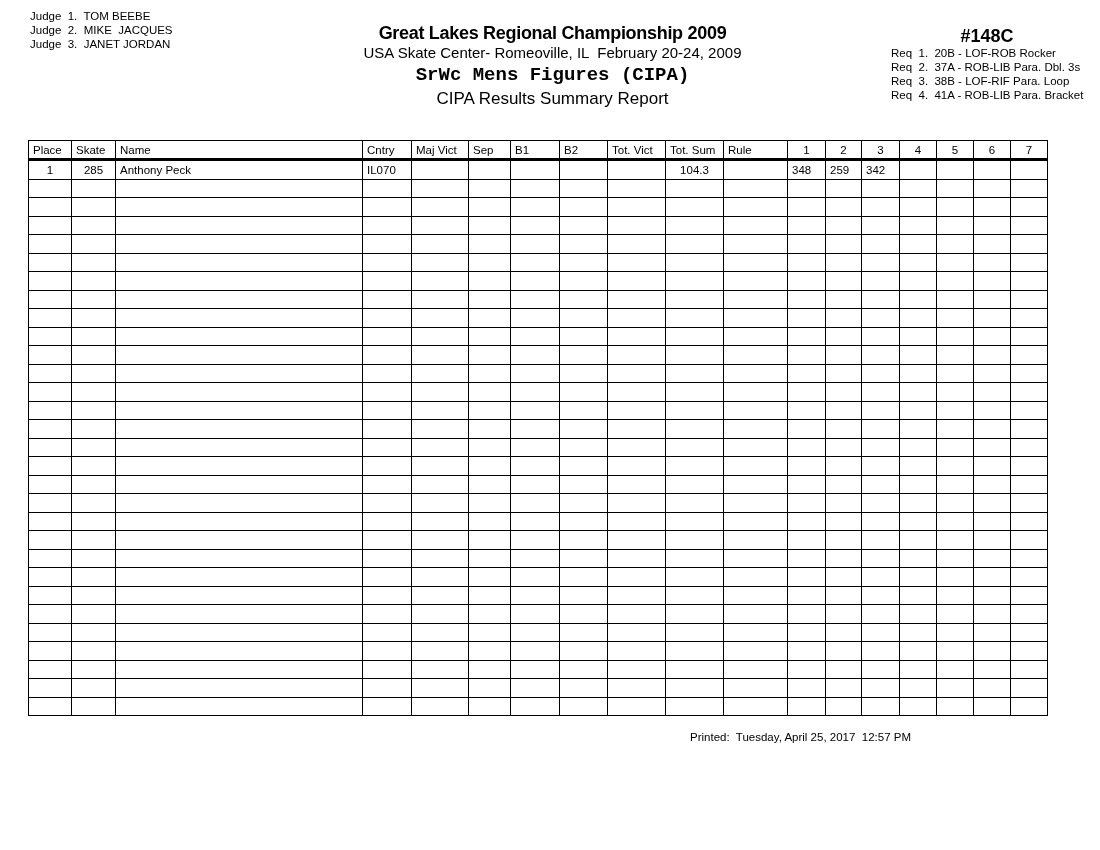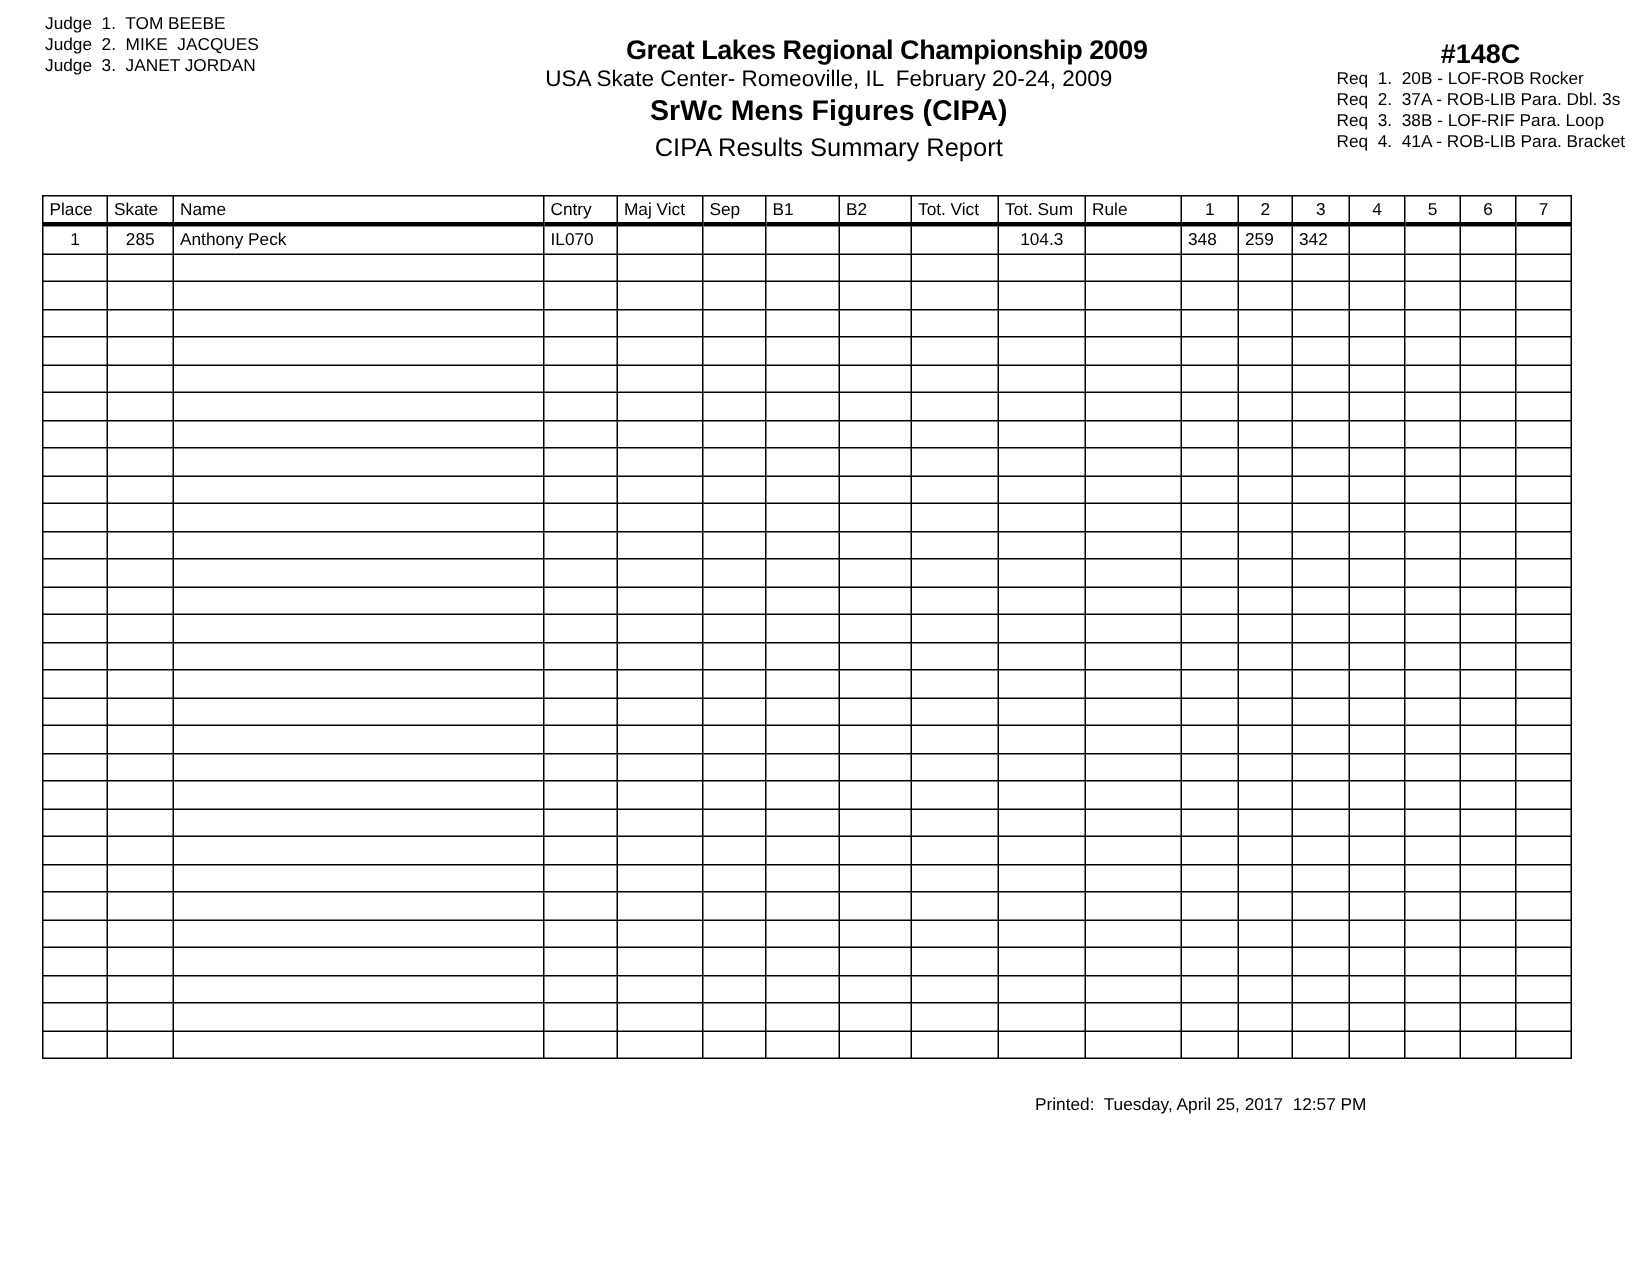--- a/index.html
+++ b/index.html
@@ -1,29 +1,29 @@
 <!DOCTYPE html>
 <html><head>
 <meta charset="utf-8">
 <style>
   html, body { margin: 0; padding: 0; background: #ffffff; }
   body { width: 1100px; height: 850px; position: relative; overflow: hidden;
          font-family: "Liberation Sans", sans-serif; color: #000; }
   .judges { position: absolute; left: 30px; top: 9px; font-size: 11.5px; line-height: 14px; }
   .judges div { white-space: pre; }
   .title-block { position: absolute; left: 340px; top: 22px; width: 425px; text-align: center; }
-  .t1 { font-size: 18px; font-weight: bold; line-height: 22px; letter-spacing: -0.3px; text-align: right; }
+  .t1 { font-size: 18px; font-weight: bold; line-height: 22px; letter-spacing: -0.3px; }
   .t2 { font-size: 15px; line-height: 18px; white-space: pre; }
-  .t3 { font-size: 19px; font-weight: bold; line-height: 26px; }
+  .t3 { font-size: 19px; font-weight: bold; line-height: 26px; font-family: Liberation Mono, monospace; }
   .t4 { font-size: 17px; line-height: 22px; }
   .event-block { position: absolute; left: 880px; top: 26px; width: 230px; }
   .event-no { font-size: 18px; font-weight: bold; text-align: center; width: 230px; margin-left: -8px; line-height: 20px; }
   .reqs { font-size: 11.5px; line-height: 14px; margin-left: 11px; }
   .reqs div { white-space: pre; }
-  table.results { position: absolute; left: 28px; top: 130px; border-collapse: collapse; table-layout: fixed; font-size: 11.5px; }
+  table.results { position: absolute; left: 28px; top: 140px; border-collapse: collapse; table-layout: fixed; font-size: 11.5px; }
   table.results th, table.results td { border: 1.5px solid #000; height: 17.5px; padding: 0 4px; white-space: nowrap; overflow: hidden; font-weight: normal; }
   table.results thead th { border-bottom: 3px solid #000; text-align: left; height: 17px; }
   table.results thead th.num { text-align: center; }
   table.results td.c { text-align: center; }
   table.results td.r { text-align: left; }
   .printed { position: absolute; left: 690px; top: 731px; font-size: 11.5px; white-space: pre; }
 </style>
 </head>
 <body>
 

